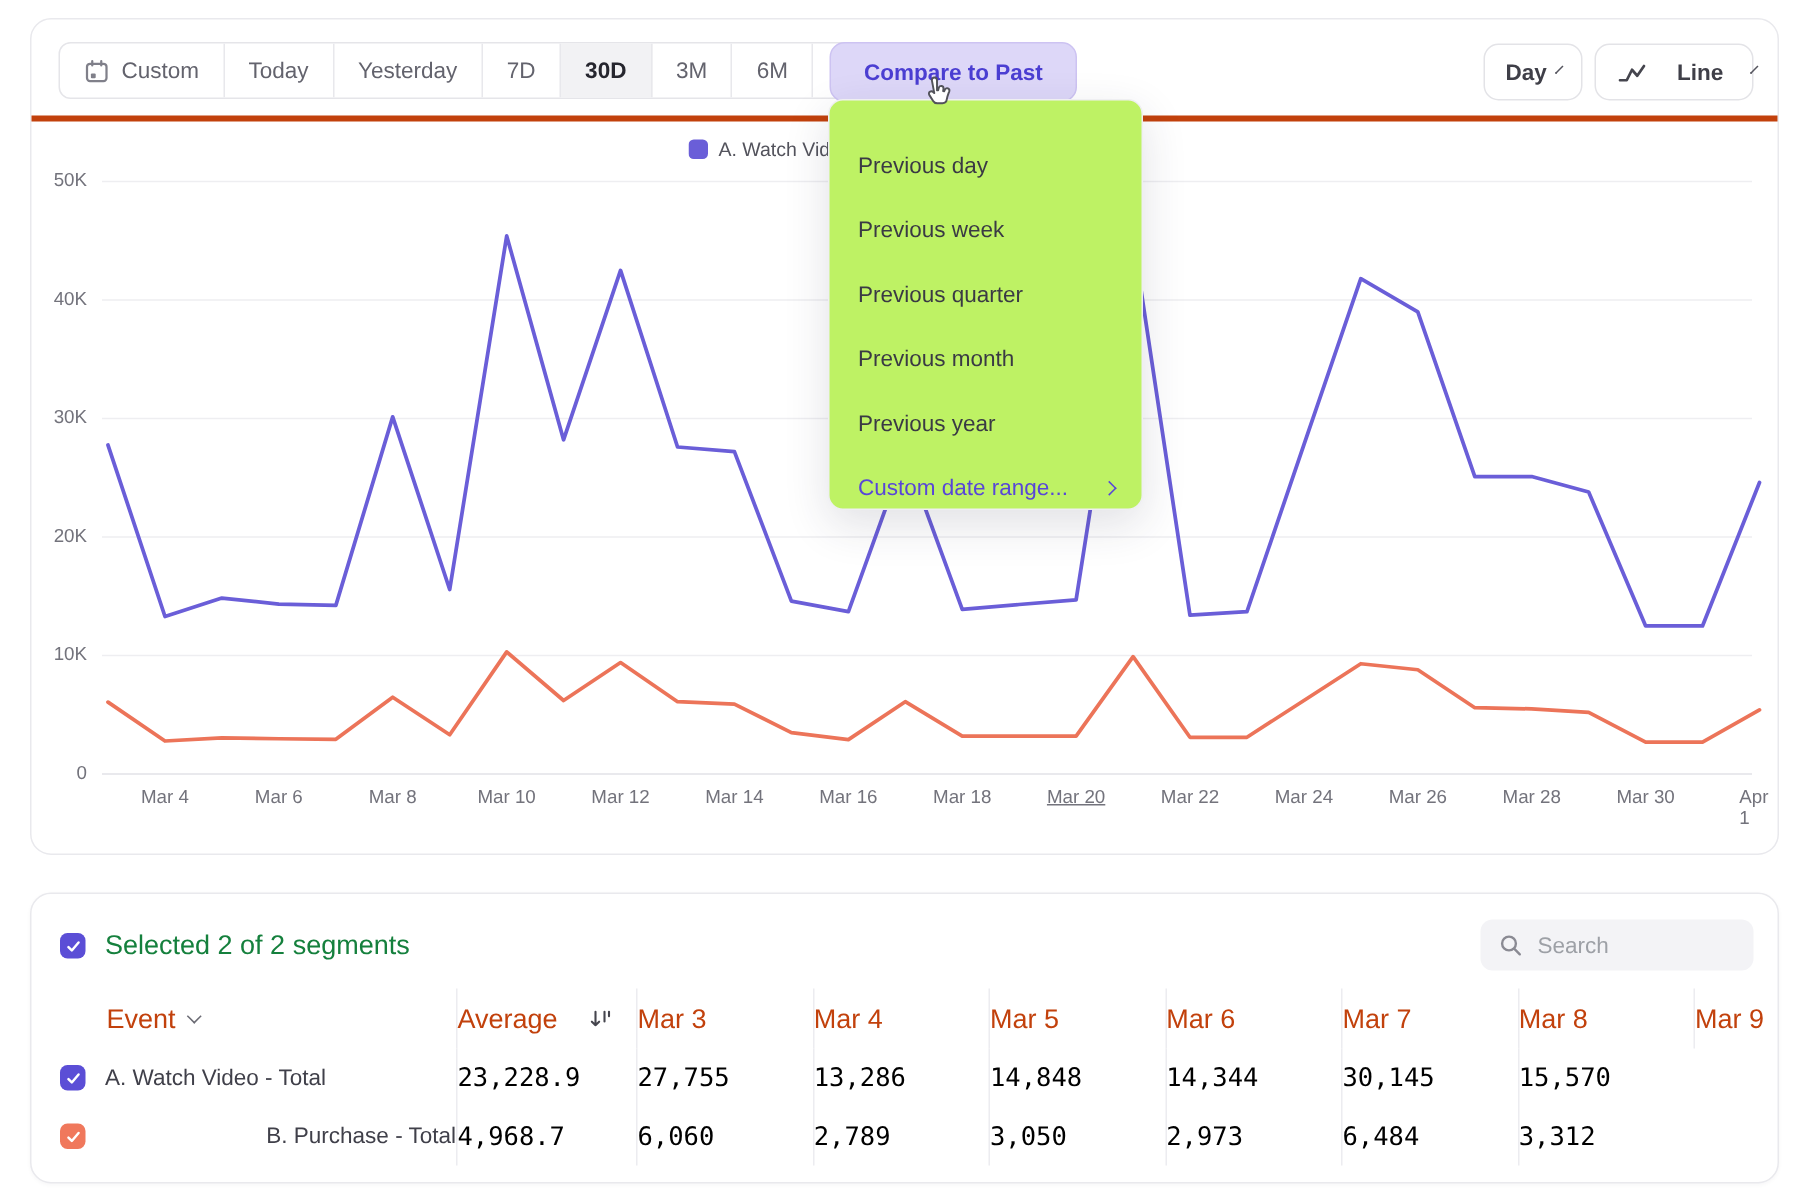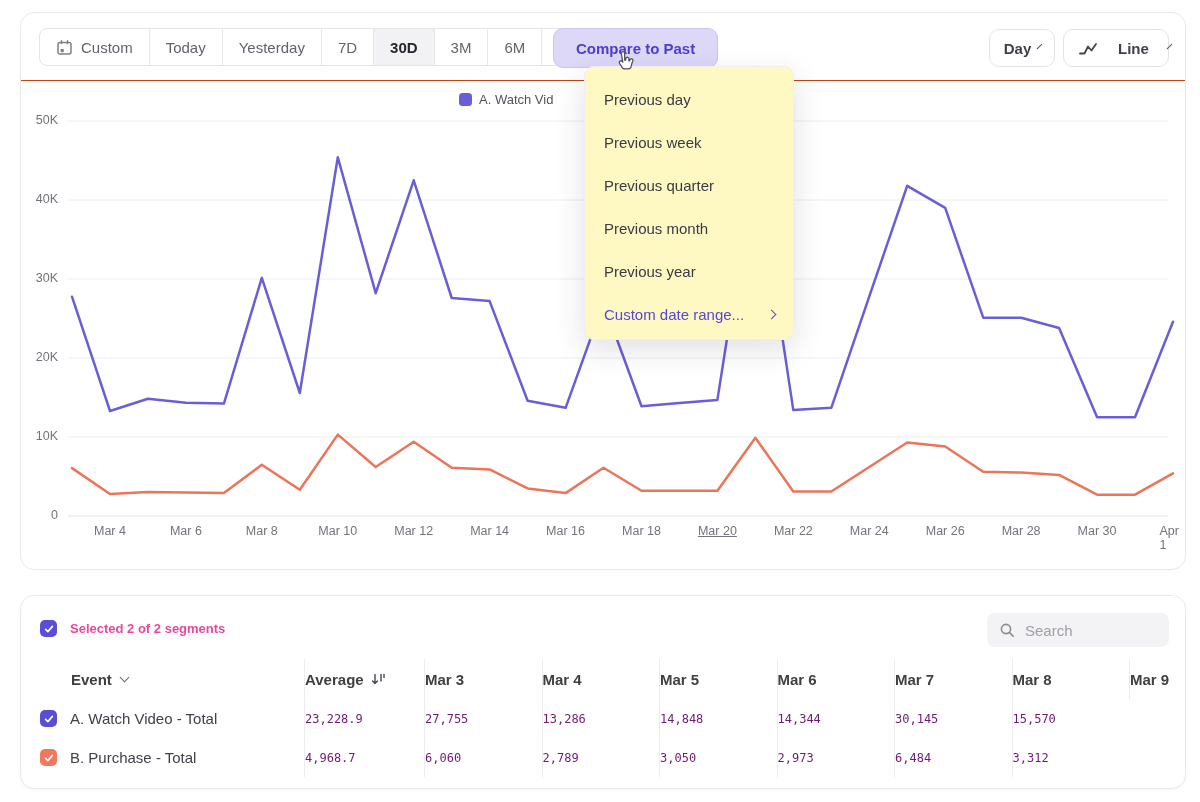--- a/index.html
+++ b/index.html
@@ -1,21 +1,21 @@
 <!DOCTYPE html>
 <html><head>
 <meta charset="utf-8">
 <style>
   * { margin:0; padding:0; box-sizing:border-box; }
   html,body { width:1200px; height:802px; background:#fff; font-family:"Liberation Sans", sans-serif; overflow:hidden; }
   .page { position:relative; width:1200px; height:802px; background:#fff; }
   .card { position:absolute; background:#fff; border:1px solid #e9e9ed; border-radius:14px; }
   .card1 { left:20px; top:12px; width:1166px; height:558px; }
   .card2 { left:20px; top:595px; width:1166px; height:194px; overflow:hidden; box-shadow:0 1px 3px rgba(20,20,40,.04); }
-  .toolbar { position:absolute; left:0; top:0; width:100%; height:68px; border-bottom:1px solid #c2410c; }
+  .toolbar { position:absolute; left:0; top:0; width:100%; height:68px; border-bottom:4px solid #c2410c; }
 
   
   .seg { position:absolute; left:18px; top:15px; height:38px; display:flex; align-items:stretch; border:1px solid #e5e5e9; border-radius:8px; overflow:hidden; background:#fff; }
   .seg-item { display:flex; align-items:center; gap:8px; padding:0 16px; font-size:15px; color:#63636d; border-right:1px solid #e8e8ec; cursor:pointer; white-space:nowrap; }
   .seg-item:last-child { border-right:none; }
   .seg-item.selected { background:#f2f2f4; color:#26262e; font-weight:bold; }
 
   .compare-btn { position:absolute; left:532px; top:15px; height:40px; padding:0 22px; background:#ddd7f8; border:1px solid #cdc3f2; border-radius:10px; color:#4b3ed2; font-size:15px; font-weight:bold; font-family:"Liberation Sans", sans-serif; cursor:pointer; }
 
   .right-btn { position:absolute; top:16px; height:38px; display:flex; align-items:center; gap:8px; padding:0 14px; border:1px solid #e3e3e7; border-radius:10px; background:#fff; font-size:15px; font-weight:bold; color:#3f3f48; cursor:pointer; white-space:nowrap; }
@@ -24,45 +24,45 @@
   
   .chart-svg { position:absolute; left:0; top:0; pointer-events:none; z-index:1; }
   .axis-label { position:absolute; font-size:12.5px; color:#73737c; z-index:1; }
   .ylab { width:40px; text-align:right; }
   .xlab { transform:translateX(-50%); }
   .legend { position:absolute; left:458px; top:90px; width:94px; height:17px; overflow:hidden; display:flex; align-items:center; gap:7px; white-space:nowrap; z-index:2; }
   .swatch { flex:0 0 13px; width:13px; height:13px; border-radius:3.5px; }
   .legend-label { font-size:13px; color:#53535c; }
 
   
-  .menu { position:absolute; left:584px; top:66px; width:210px; height:274px; background:#fef9c3; border:1px solid #efeff2; border-radius:10px; box-shadow:0 10px 30px rgba(40,40,70,.14); z-index:10; padding-top:11px; }
+  .menu { position:absolute; left:552px; top:66px; width:210px; height:274px; background:#bef264; border:1px solid #efeff2; border-radius:10px; box-shadow:0 10px 30px rgba(40,40,70,.14); z-index:10; padding-top:22px; }
   .menu-item { height:43px; display:flex; align-items:center; padding:0 18px 0 19px; font-size:15px; color:#3a3a44; cursor:pointer; }
   .menu-item.accent { color:#5846d8; justify-content:space-between; }
   .menu-item .chev-r { width:7px; height:7px; border-right:1.7px solid #5846d8; border-bottom:1.7px solid #5846d8; transform:rotate(-45deg); }
 
   .cursor { position:absolute; left:612px; top:50px; z-index:12; }
 
   
   .sel-row { position:absolute; left:19px; top:24px; display:flex; align-items:center; gap:13px; }
   .checkbox { width:17px; height:17px; border-radius:5px; display:flex; align-items:center; justify-content:center; flex:0 0 17px; cursor:pointer; }
-  .sel-label { font-size:13px; color:#ec4899;font-weight:bold; }
+  .sel-label { font-size:18px; color:#15803d; }
   .search { position:absolute; right:16px; top:17px; width:182px; height:34px; background:#f3f3f6; border-radius:8px; display:flex; align-items:center; padding:0 12px; gap:9px; }
   .search input { border:none; outline:none; background:transparent; font-size:15px; color:#3e3e48; width:130px; font-family:"Liberation Sans", sans-serif; }
   .search input::placeholder { color:#9da0a6; }
 
   .table { position:absolute; left:0; top:63px; width:1400px; }
   .trow { display:flex; align-items:stretch; }
   .trow.head { height:40px; }
   .trow.data { height:39px; }
-  .tcell { display:flex; align-items:center; justify-content:flex-start; padding-right:16px; }
+  .tcell { display:flex; align-items:center; justify-content:space-between; padding-right:16px; }
   .tcell.sep { border-left:1px solid #ececf0; }
   .tcell.event { justify-content:flex-start; padding-left:19px; padding-right:0; gap:8px; }
-  .th { font-size:15px; font-weight:bold; color:#404040; }
+  .th { font-size:18px; font-weight:normal; color:#c2410c; }
   .th.event-h { padding-left:50px; gap:9px; }
-  .num { font-family:"DejaVu Sans Mono", monospace; font-size:12px; color:#701a75; }
+  .num { font-family:"DejaVu Sans Mono", monospace; font-size:17px; color:#000000; }
   .row-label { font-size:15px; color:#40404a; }
 </style>
 </head>
 <body>
 
 <div class="page">
 
   <div class="card card1">
     <div class="toolbar">
       <div class="seg" id="seg-control">
@@ -228,21 +228,21 @@
           </div>
           <div class="tcell sep num" style="width: 120px;">23,228.9</div>
           <div class="tcell sep num" style="width: 117.5px;">27,755</div>
           <div class="tcell sep num" style="width: 117.5px;">13,286</div>
           <div class="tcell sep num" style="width: 117.5px;">14,848</div>
           <div class="tcell sep num" style="width: 117.5px;">14,344</div>
           <div class="tcell sep num" style="width: 117.5px;">30,145</div>
           <div class="tcell sep num" style="width: 131px;">15,570</div>
         </div>
         <div class="trow data">
-          <div class="tcell event" style="width: 283px;">
+          <div class="tcell event" style="width: 283px; justify-content: space-between;">
             <span class="checkbox" style="background:#f0785c;">
               <svg width="12" height="12" viewBox="0 0 16 16">
                 <path d="M3.5 8.5 L6.5 11.5 L12.5 4.5" stroke="#fff" stroke-width="2.2" fill="none" stroke-linecap="round" stroke-linejoin="round"></path>
               </svg>
             </span>
             <span class="row-label" style="margin-left:5px;">B. Purchase - Total</span>
           </div>
           <div class="tcell sep num" style="width: 120px;">4,968.7</div>
           <div class="tcell sep num" style="width: 117.5px;">6,060</div>
           <div class="tcell sep num" style="width: 117.5px;">2,789</div>

